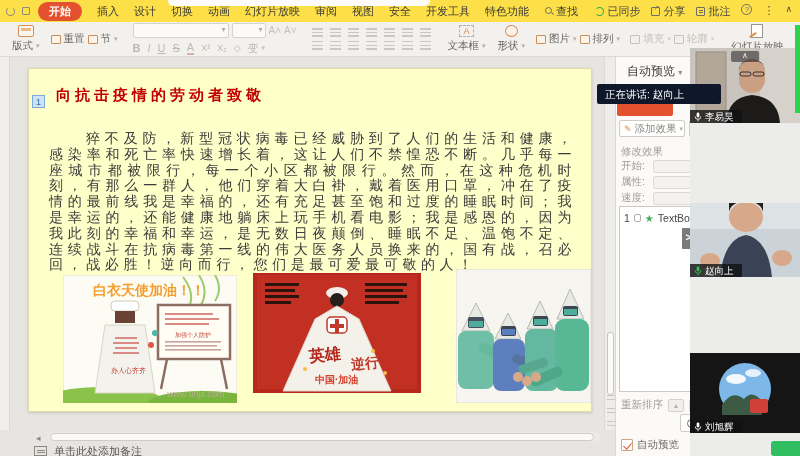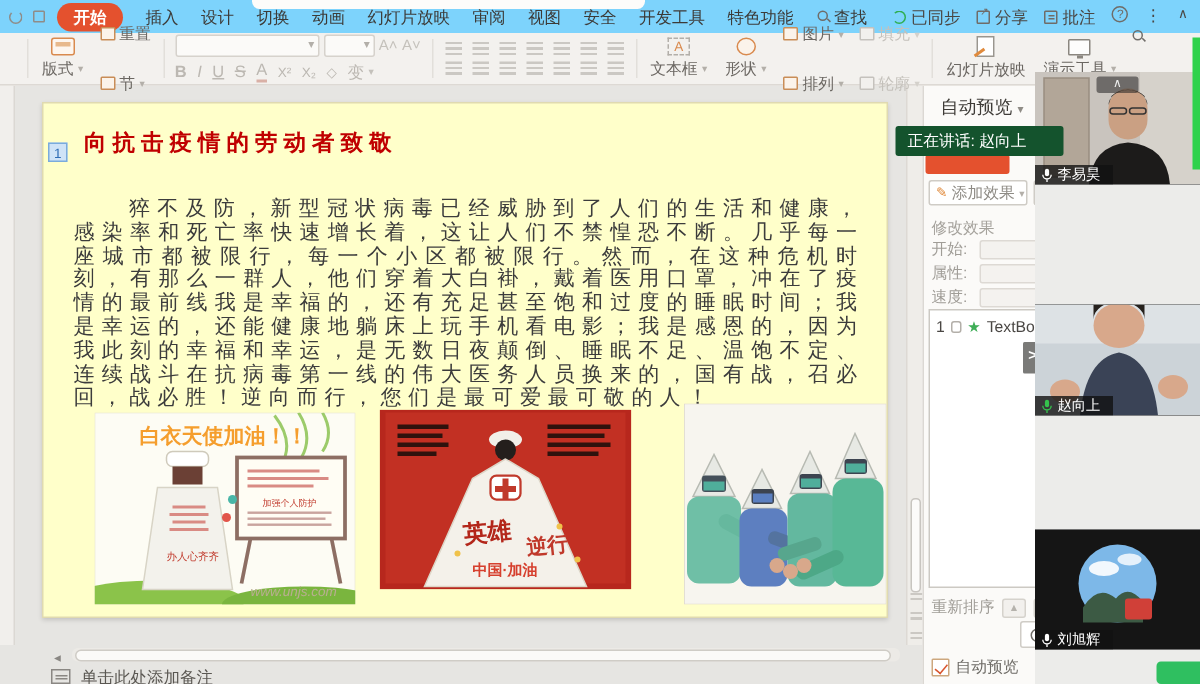--- a/index.html
+++ b/index.html
@@ -1,21 +1,21 @@
 <!DOCTYPE html>
 <html><head>
 <meta charset="utf-8">
 <style>
   * { margin:0; padding:0; box-sizing:border-box; }
   html,body { width:800px; height:456px; overflow:hidden; }
   body { font-family:"Liberation Sans","DejaVu Sans",sans-serif; }
   #app { position:relative; width:800px; height:456px; background:#e6e5e2; overflow:hidden; }
 
   
-  .menubar { position:absolute; left:0; top:0; width:800px; height:22px; background:#7dd3fc; display:flex; align-items:center; font-size:11px; color:#3c3a37; z-index:3; }
+  .menubar { position:absolute; left:0; top:0; width:800px; height:22px; background:#fde047; display:flex; align-items:center; font-size:11px; color:#3c3a37; z-index:3; }
   .doc-tab-hint { position:absolute; left:168px; top:0; width:262px; height:6px; background:#fdfcfa; border-radius:0 0 5px 5px; }
   .qicons { display:flex; align-items:center; gap:7px; padding:0 8px 0 6px; color:#8f8c88; }
   .ring { width:9px; height:9px; border:1.4px solid #8f8c88; border-radius:50%; border-top-color:transparent; }
   .sqr { width:8px; height:8px; border:1.2px solid #8f8c88; border-radius:1px; }
   .tabs { display:flex; align-items:center; gap:15px; }
   .tab { cursor:default; white-space:nowrap; }
   .tab.active { background:#e4512e; color:#fff; border-radius:10px; padding:2px 11px; font-weight:bold; }
   .menufind { display:flex; align-items:center; gap:3px; margin-left:16px; color:#3c3a37; }
   .mag { position:relative; width:8px; height:8px; }
   .mag::before { content:""; position:absolute; left:0; top:0; width:5px; height:5px; border:1.2px solid #6f6c68; border-radius:50%; }
@@ -29,21 +29,21 @@
   .helpq { width:11px; height:11px; border:1.1px solid #6f6c68; border-radius:50%; font-size:8px; text-align:center; line-height:9px; color:#6f6c68; }
 
   
   .toolbar { position:absolute; left:0; top:22px; width:800px; height:35px; background:#f3f1ee; border-bottom:1px solid #ddd9d4; display:flex; align-items:stretch; z-index:3; font-size:10.5px; color:#6b6762; }
   .vsep { width:1px; background:#e2dfda; margin:4px 3px; }
   .bigbtn { display:flex; flex-direction:column; align-items:center; justify-content:center; gap:2px; padding:0 6px; white-space:nowrap; }
   .clipped { width:15px; overflow:hidden; display:flex; flex-direction:column; justify-content:flex-end; padding-bottom:3px; align-items:flex-start; }
   .ic-newslide { width:18px; height:13px; border:1.4px solid #d98a4e; border-radius:2px; position:relative; background:#fdf6ef; }
   .ic-newslide::after{ content:"＊"; position:absolute; right:-4px; top:-6px; color:#e4512e; font-size:8px; }
   .ic-layout { width:16px; height:12px; border:1.4px solid #d98a4e; border-radius:2px; background:linear-gradient(#e8b98c 0 0) 2px 2px/10px 3px no-repeat #fdf6ef; }
-  .minicol { display:flex; flex-direction:column; justify-content:center; gap:19px; padding:0 5px; }
+  .minicol { display:flex; justify-content:center; gap:3px; padding:0 5px; }
   .minirow { display:flex; align-items:center; gap:3px; white-space:nowrap; }
   .ic-sm { width:10px; height:9px; border:1.1px solid #c98d57; border-radius:1px; background:#fbf3ea; }
   .ic-sm.gray { border-color:#c5c2bd; background:#f2f0ed; }
   .fontgrp { display:flex; flex-direction:column; justify-content:center; gap:3px; padding:0 4px; }
   .combo { height:15px; background:#fbfaf8; border:1px solid #d6d2cc; border-radius:2px; position:relative; }
   .combo::after{ content:"▾"; position:absolute; right:2px; top:1px; font-size:8px; color:#b3afa9; }
   .fmt-row { display:flex; align-items:center; gap:7px; color:#bcb8b2; font-size:11px; }
   .fmt-row b { font-weight:bold; } .fmt-row i{font-style:italic;} .fmt-row u{text-decoration:underline;} .fmt-row s{text-decoration:line-through;}
   .ic-lines { width:11px; height:9px; background:repeating-linear-gradient(#cbc8c3 0 1.5px, transparent 1.5px 3.6px); }
   .pargrp { display:flex; flex-direction:column; justify-content:center; gap:4px; padding:0 5px; }
@@ -96,21 +96,21 @@
   .playrow { position:absolute; left:20px; top:357px; display:flex; gap:5px;margin-left:44px; }
   .pbtn { height:18px; background:#fff; border:1px solid #cfccc6; border-radius:2px; display:flex; align-items:center; gap:3px; padding:0 6px; color:#56534e; white-space:nowrap; }
   .ic-play { width:9px; height:9px; border:1.2px solid #6e6b66; border-radius:50%; position:relative; }
   .ic-play::after{ content:""; position:absolute; left:2.5px; top:1.5px; border-left:4px solid #6e6b66; border-top:3px solid transparent; border-bottom:3px solid transparent; }
   .ic-proj { width:10px; height:9px; background:#e0833c; border-radius:1px; }
   .autoprev { position:absolute; left:5px; top:381px; display:flex; align-items:center; gap:4px; color:#6e6b66; }
   .chk { width:12px; height:12px; background:#fff; border:1px solid #cda77e; border-radius:1px; position:relative; }
   .chk::after { content:""; position:absolute; left:2.5px; top:1px; width:4px; height:7px; border-right:1.6px solid #d9552e; border-bottom:1.6px solid #d9552e; transform:rotate(40deg); }
 
   
-  .toast { position:absolute; left:597px; top:84px; width:112px; height:20px; background:#14532d; color:#fff; font-size:10.5px; line-height:20px; padding-left:8px; border-radius:2px; z-index:10; white-space:nowrap; overflow:hidden; }
+  .toast { position:absolute; left:597px; top:84px; width:124px; height:20px; background:#0f172a; color:#fff; font-size:10.5px; line-height:20px; padding-left:8px; border-radius:2px; z-index:10; white-space:nowrap; overflow:hidden; }
 
   
   .vsidebar { position:absolute; left:690px; top:48px; width:110px; height:408px; background:#ececea; z-index:5; }
   .tile { position:absolute; left:0; width:110px; overflow:hidden; background:#161616; }
   .tile svg { display:block; }
   .namebar { position:absolute; left:0; bottom:0; height:13px; min-width:52px; max-width:110px; background:rgba(18,18,18,.8); color:#fff; font-size:9.5px; line-height:13px; display:flex; align-items:center; gap:3px; padding:0 6px 0 4px; white-space:nowrap; }
   .collapse-pill { position:absolute; left:41px; top:3px; width:28px; height:11px; background:rgba(35,35,35,.55); border-radius:2px; color:#eee; font-size:8px; text-align:center; line-height:10px; }
   .greenstrip { position:absolute; left:795px; top:25px; width:5px; height:88px; background:#2fd24c; z-index:9; }
   .greenbtn { position:absolute; left:81px; top:393px; width:32px; height:15px; background:#2fbf60; border-radius:3px; }
   .micsvg { flex:0 0 auto; }

